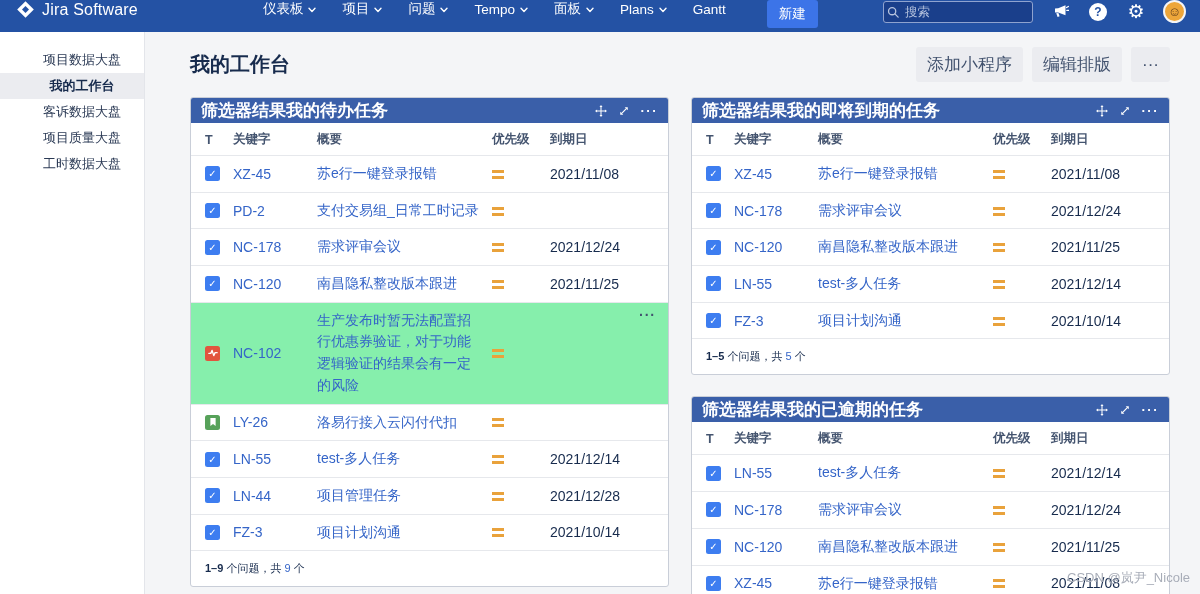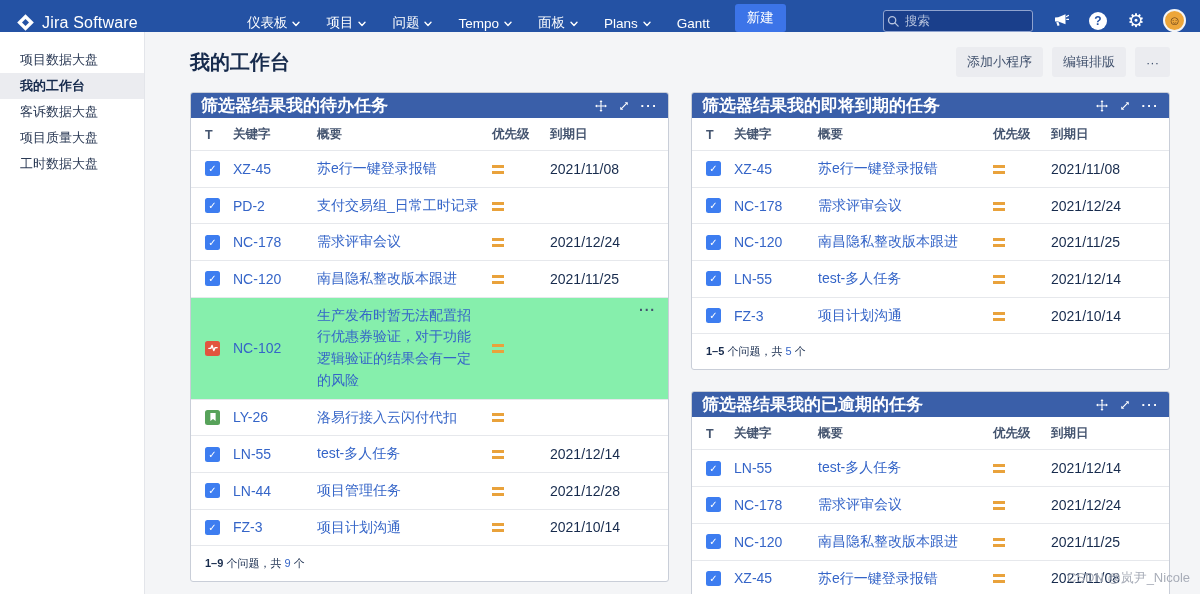--- a/index.html
+++ b/index.html
@@ -1,22 +1,22 @@
 <!DOCTYPE html>
 <html><head>
 <meta charset="utf-8">
 <style>
   * { margin:0; padding:0; box-sizing:border-box; }
   html,body { width:1200px; height:594px; overflow:hidden;
     font-family:"Liberation Sans","DejaVu Sans",sans-serif;
     background:#f4f5f7; color:#172b4d; }
 
   
-  .navbar { height:32px; background:#2452a4; display:flex; align-items:flex-end;
-    padding:0 14px 0 16px; color:#fff; }
+  .navbar { height:32px; background:#2452a4; display:flex; align-items:flex-start;
+    padding:0 14px 0 16px; color:#fff;gap:16px; }
   .logo { display:flex; align-items:center; gap:7px; margin-right:96px; }
   .logo svg { width:19px; height:19px; }
   .logo-text { font-size:16px; font-weight:500; letter-spacing:.2px; white-space:nowrap; }
   .nav-items { display:flex; align-items:center; }
   .nav-item { display:flex; align-items:center; gap:5px; padding:0 13px;
     font-size:13.5px; font-weight:500; cursor:pointer; white-space:nowrap; }
   .nav-item svg { width:8px; height:6px; margin-top:2px; }
   .create-btn { background:#3c74e8; border:none; color:#fff; font-size:13.5px; font-weight:500;
     padding:5px 12px; border-radius:3px; margin-left:12px; cursor:pointer;
     font-family:inherit; }
@@ -32,29 +32,29 @@
   .q-icon { width:18px; height:18px; border-radius:50%; background:#fff; color:#2452a4;
     font-size:12px; font-weight:700; display:flex; align-items:center; justify-content:center; }
   .gear { color:#fff; font-size:19px; line-height:1; }
   .avatar { width:23px; height:23px; border-radius:50%; background:#eda63a; border:2px solid #f4f5f7;
     display:flex; align-items:center; justify-content:center; color:#5d3a1a; font-size:13px; }
 
   
   .shell { display:flex; height:562px; }
   .sidebar { width:145px; background:#fff; border-right:1px solid #e3e5ea; padding-top:15px; flex:none; }
   .side-item { height:26px; line-height:26px; padding-left:20px; font-size:13px; color:#2b3a55;
-    cursor:pointer; white-space:nowrap; }
+    cursor:pointer; white-space:nowrap;text-align:center; }
   .side-item.active { background:#ebecf0; font-weight:700; color:#172b4d; }
   .main { flex:1; padding:15px 30px 0 45px; position:relative; overflow:hidden; }
 
   .page-head { display:flex; align-items:center; }
   .page-title { font-size:20px; font-weight:700; color:#172b4d; }
   .head-btns { margin-left:auto; display:flex; gap:9px; }
   .head-btn { background:#ebecf0; border:none; border-radius:3px; color:#42526e;
-    font-size:13px; font-weight:500; padding:6px 11px; cursor:pointer; font-family:inherit; }
+    font-size:17px; font-weight:500; padding:6px 11px; cursor:pointer; font-family:inherit; }
 
   .columns { display:flex; gap:22px; margin-top:15px; align-items:flex-start; }
   .col { flex:1; min-width:0; }
 
   
   .gadget { background:#fff; border:1px solid #c9ced8; border-radius:3px; overflow:hidden;
     margin-bottom:21px; }
   .g-head { background:#3a5fa9; height:25px; display:flex; align-items:center; padding:0 10px;
     cursor:move; }
   .g-title { color:#fff; font-size:17px; font-weight:700; white-space:nowrap; overflow:hidden; }

